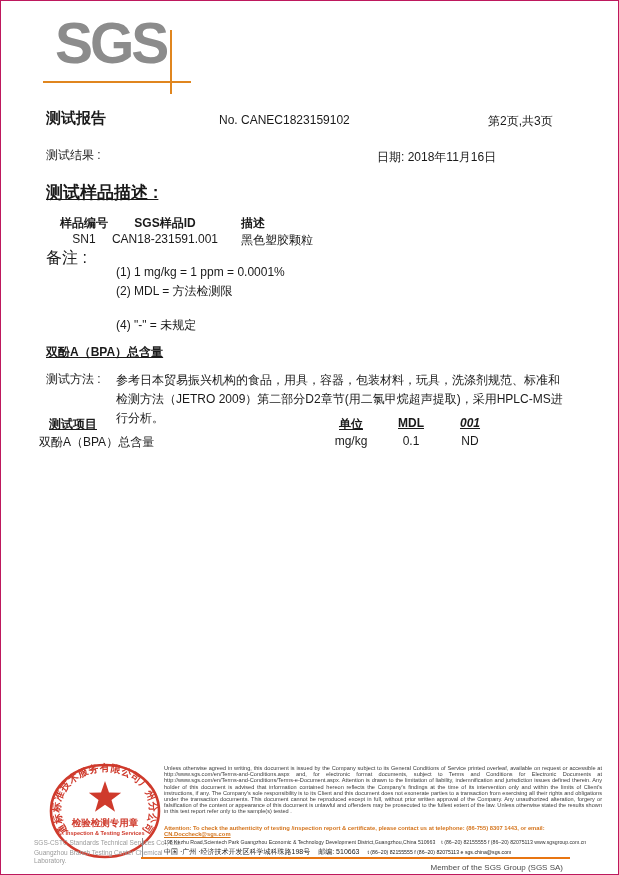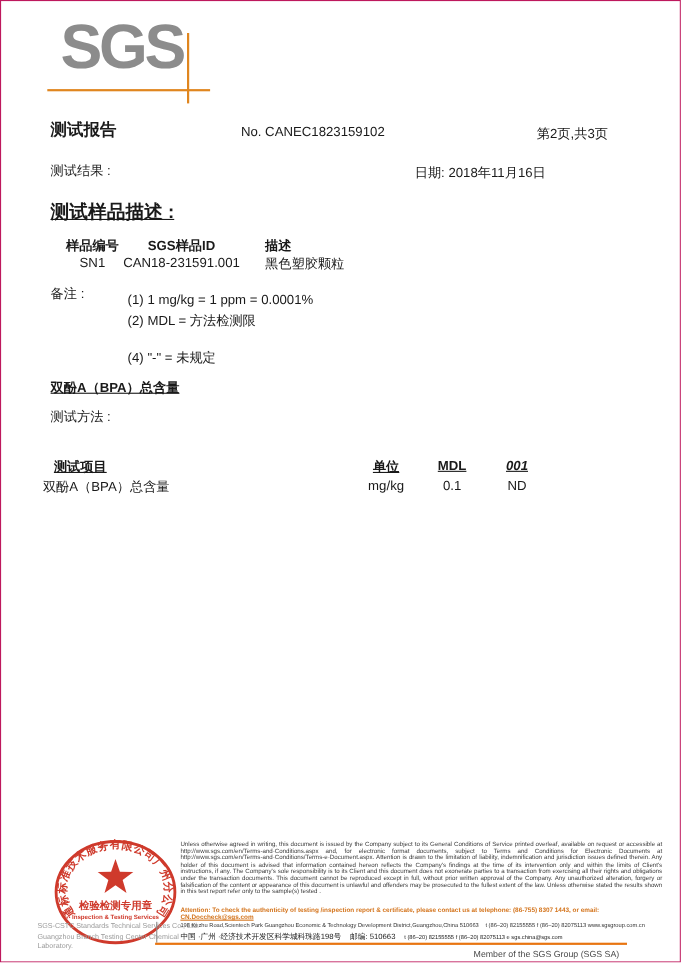--- a/index.html
+++ b/index.html
@@ -26,21 +26,21 @@
   .results-label  { left:45px; top:146px; font-size:12px; }
   .sample-heading { left:45px; top:180px; font-size:17px; font-weight:bold; text-decoration:underline; }
 
   
   .st-h { top:214px; font-size:12px; font-weight:bold;text-align:center; }
   .st-r { top:231px; font-size:12px; }
   .st-c1 { left:48px;  width:70px;  text-align:center; }
   .st-c2 { left:108px; width:112px; text-align:center; }
   .st-c3 { left:240px; }
 
-  .notes-label { left:45px; top:258px; font-size:12px; }
+  .notes-label { left:45px; top:247px; font-size:16px; }
   .note { left:115px; font-size:12px; }
 
   .bpa-heading  { left:45px; top:343px; font-size:12px; font-weight:bold; text-decoration:underline; }
   .method-label { left:45px; top:370px; font-size:12px; }
   .method-text  { left:115px; top:370px; width:452px; font-size:12px; line-height:19px; }
 
   
   .rt-h { top:415px; font-size:12px; font-weight:bold; text-decoration:underline; }
   .rt-r { top:433px; font-size:12px; }
   .rt-item-h { left:48px; }
@@ -87,20 +87,21 @@
   <div class="abs st-r st-c2">CAN18-231591.001</div>
   <div class="abs st-r st-c3">黑色塑胶颗粒</div>
 
   <div class="abs notes-label">备注 :</div>
   <div class="abs note" style="top:264px;">(1) 1 mg/kg = 1 ppm = 0.0001%</div>
   <div class="abs note" style="top:282px;">(2) MDL = 方法检测限</div>
   <div class="abs note" style="top:316px;">(4) "-" = 未规定</div>
 
   <div class="abs bpa-heading">双酚A（BPA）总含量</div>
   <div class="abs method-label">测试方法 :</div>
+  <div class="abs method-text">参考日本贸易振兴机构的食品，用具，容器，包装材料，玩具，洗涤剂规范、标准和检测方法（JETRO 2009）第二部分D2章节(用二氯甲烷超声提取)，采用HPLC-MS进行分析。</div>
 
   <div class="abs rt-h rt-item-h">测试项目</div>
   <div class="abs rt-h rt-unit">单位</div>
   <div class="abs rt-h rt-mdl">MDL</div>
   <div class="abs rt-h rt-res italic">001</div>
   <div class="abs rt-r rt-item">双酚A（BPA）总含量</div>
   <div class="abs rt-r rt-unit">mg/kg</div>
   <div class="abs rt-r rt-mdl">0.1</div>
   <div class="abs rt-r rt-res">ND</div>
 

